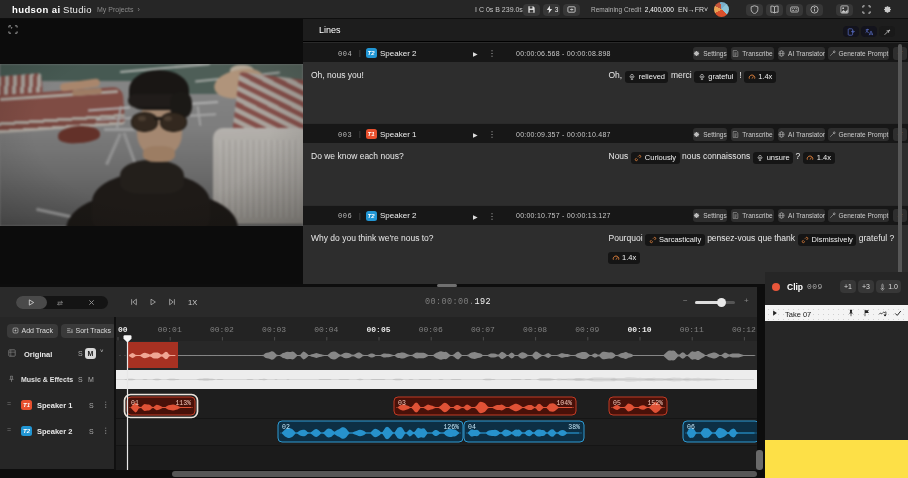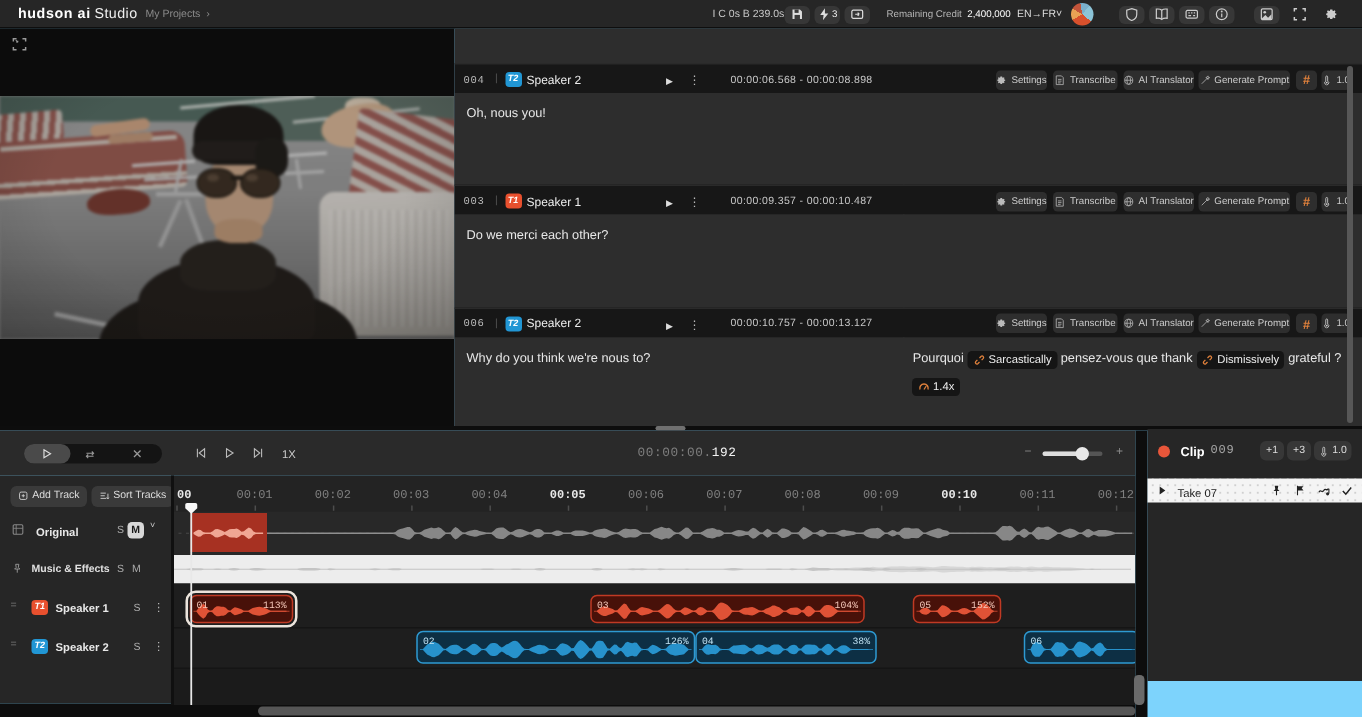--- a/index.html
+++ b/index.html
@@ -1,27 +1,27 @@
 <!DOCTYPE html>
 <html><head>
 <meta charset="utf-8">
 <style>
   * { margin:0; padding:0; box-sizing:border-box; }
   html,body { width:908px; height:478px; background:#181818; overflow:hidden; }
   body { font-family:"Liberation Sans", sans-serif; }
   .abs { position:absolute; }
-  #stage { position:relative; width:908px; height:478px; background:#7dd3fc; overflow:hidden; }
+  #stage { position:relative; width:908px; height:478px; background:#fde047; overflow:hidden; }
   .btn { display:inline-flex; align-items:center; justify-content:center; background:#373737; border-radius:4px; color:#ddd; }
   .chip { display:inline-flex; align-items:center; background:#151515; border-radius:3px; padding:0 3.5px; height:12px; color:#f0f0f0; font-size:7.5px; gap:2.5px; }
   .tbtn { top:3.5px; width:17px; height:12px; }
   .tic { width:9px; height:9px; }
   svg { stroke-width:0.9; }
   .abs > svg, .abs > div > svg { display:block; }
   .rowhead { width:605px; height:20px; background:#171717; border-top:1px solid #2a2a2a; font-size:8px; color:#ddd; }
-  .rowhead span { position:absolute; top:6px; }
+  .rowhead span { position:absolute; top:6px;margin-left:29px; }
   .rid { left:6px; color:#bbb; font-family:"Liberation Mono",monospace; font-size:7px; top:6.5px !important; letter-spacing:0.5px; }
   .rsep { left:27px; color:#555; font-size:7px; }
   .badge { left:33.5px; top:5px !important; width:11px; height:10px; border-radius:2.5px; color:#fff; font-size:6px; font-weight:bold; font-style:italic; display:inline-flex; align-items:center; justify-content:center; }
   .rname { left:48px; color:#eee; font-size:8px; top:5.5px !important; }
   .rplay { left:141px; font-size:6px; color:#ddd; top:7px !important; }
   .rdots { left:156px; color:#bbb; font-size:8px; top:6px !important; }
   .rtime { left:184px; color:#c8c8c8; font-size:7px; letter-spacing:0.25px; top:6.5px !important; }
   .rbtn { display:inline-flex; align-items:center; justify-content:center; gap:3px; background:#2e2e2e; border-radius:3px; height:13px; font-size:6.5px; color:#ccc; top:3.5px !important; white-space:nowrap; }
   .b1 { left:361px; width:34px; } .b2 { left:399px; width:43px; } .b3 { left:446px; width:47px; }
   .b4 { left:496px; width:61px; } .b5 { left:561px; width:14px; } .b6 { left:578px; width:19px; }
@@ -175,20 +175,41 @@
       <div class="abs" style="left:138px;top:52px;width:8px;height:5px;background:#5e4630;border-radius:50%;opacity:0.7;"></div>
       <div class="abs" style="left:164px;top:52px;width:8px;height:5px;background:#5e4630;border-radius:50%;opacity:0.7;"></div>
      </div>
 
       <div class="abs" style="left:0;top:0;width:303px;height:162px;background:radial-gradient(ellipse at 50% 40%,rgba(0,0,0,0) 55%,rgba(0,0,0,0.18) 100%);"></div>
     </div>
   </div>
 
   <div class="abs" id="lines" style="left:303px;top:19px;width:605px;height:265px;background:#2d2d2d;overflow:hidden;">
 
+    <div class="abs" style="left:0;top:0;width:605px;height:23px;background:#1d1d1d;border-bottom:1px solid #000;">
+      <div class="abs" style="left:16px;top:6px;font-size:9px;color:#fff;">Lines</div>
+      <div class="btn abs" style="left:540px;top:7px;width:16px;height:11px;background:#13131c;">
+          <svg style="width:8px;height:8px;" viewBox="0 0 10 10">
+            <rect x="1.5" y="1" width="5.5" height="8" rx="1" fill="none" stroke="#5b6fc8"></rect>
+            <path d="M5 4.5h4M7.5 3l1.5 1.5L7.5 6" stroke="#5b6fc8" fill="none"></path>
+          </svg>
+        </div>
+      <div class="btn abs" style="left:558px;top:7px;width:16px;height:11px;background:#13131c;">
+          <svg style="width:8px;height:8px;" viewBox="0 0 10 10">
+            <path d="M1 2h4M3 1v1.2c0 1.6-1 3-2.2 3.6M1.5 2.8c.5 1.6 1.7 2.7 3.2 3" stroke="#5b6fc8" fill="none"></path>
+            <path d="M5.2 9 7.3 4h.4L9.8 9M5.9 7.6h3.2" stroke="#5b6fc8" fill="none"></path>
+          </svg>
+        </div>
+      <div class="btn abs" style="left:576px;top:7px;width:16px;height:11px;background:#191919;">
+          <svg style="width:8px;height:8px;" viewBox="0 0 10 10">
+            <path d="M2 8.5l4.5-4.5M4.5 3.5h2.5v2.5" stroke="#ddd" fill="none"></path>
+            <path d="M7.8 1.5l.4 1.1 1.1.4-1.1.4-.4 1.1-.4-1.1-1.1-.4 1.1-.4z" fill="#ddd"></path>
+          </svg>
+        </div>
+    </div>
 
     <div class="abs" style="left:299px;top:23px;width:1px;height:242px;background:#3c3c3c;"></div>
 
     <div class="abs rowhead" style="left:0;top:23px;">
       <span class="rid">004</span>
         <span class="rsep">|</span>
       <span class="badge" style="background:#2196d4;">T2</span>
       <span class="rname">Speaker 2</span>
       <span class="rplay">▶</span>
         <span class="rdots">⋮</span>
@@ -209,20 +230,32 @@
             <path d="M2 10l6-6M7 3l2 2M9 1l.5 1.5L11 3l-1.5.5L9 5l-.5-1.5L7 3z" stroke="#bbb" fill="none"></path>
           </svg>Generate Prompt</span>
         <span class="rbtn rhash b5">#</span>
         <span class="rbtn b6"><svg class="ric" viewBox="0 0 12 12">
             <path d="M4.9 2.2a1.1 1.1 0 0 1 2.2 0V7a2.3 2.3 0 1 1-2.2 0Z" fill="none" stroke="#ccc" stroke-width="1"></path>
             <circle cx="6" cy="8.7" r="1.1" fill="#ccc"></circle>
           </svg>1.0</span>
     </div>
     <div class="abs rowbody" style="left:0;top:43px;height:61px;">
       <div class="ltext">Oh, nous you!</div>
+      <div class="rtext">
+        <span class="w">Oh,</span><span class="chip"><svg class="cic" viewBox="0 0 12 12">
+              <circle cx="6" cy="4" r="2" fill="none" stroke="#ddd"></circle>
+              <path d="M2.8 4.5a3.2 3.2 0 0 0 6.4 0M6 7.7v1.6M4.3 9.8h3.4" fill="none" stroke="#ddd"></path>
+            </svg>relieved</span><span class="w">merci</span><span class="chip"><svg class="cic" viewBox="0 0 12 12">
+              <circle cx="6" cy="4" r="2" fill="none" stroke="#ddd"></circle>
+              <path d="M2.8 4.5a3.2 3.2 0 0 0 6.4 0M6 7.7v1.6M4.3 9.8h3.4" fill="none" stroke="#ddd"></path>
+            </svg>grateful</span><span class="w">!</span><span class="chip"><svg class="cic" viewBox="0 0 12 12">
+              <path d="M2 8.5a4.2 4.2 0 1 1 8 0" fill="none" stroke="#e0813c" stroke-width="1.4"></path>
+              <path d="M6 8.5L8.2 5" stroke="#e0813c" stroke-width="1.2"></path>
+            </svg>1.4x</span>
+      </div>
     </div>
 
     <div class="abs rowhead" style="left:0;top:104px;">
       <span class="rid">003</span>
         <span class="rsep">|</span>
       <span class="badge" style="background:#e8502e;">T1</span>
       <span class="rname">Speaker 1</span>
       <span class="rplay">▶</span>
         <span class="rdots">⋮</span>
       <span class="rtime">00:00:09.357 - 00:00:10.487</span>
@@ -241,21 +274,33 @@
         <span class="rbtn b4"><svg class="ric" viewBox="0 0 12 12">
             <path d="M2 10l6-6M7 3l2 2M9 1l.5 1.5L11 3l-1.5.5L9 5l-.5-1.5L7 3z" stroke="#bbb" fill="none"></path>
           </svg>Generate Prompt</span>
         <span class="rbtn rhash b5">#</span>
         <span class="rbtn b6"><svg class="ric" viewBox="0 0 12 12">
             <path d="M4.9 2.2a1.1 1.1 0 0 1 2.2 0V7a2.3 2.3 0 1 1-2.2 0Z" fill="none" stroke="#ccc" stroke-width="1"></path>
             <circle cx="6" cy="8.7" r="1.1" fill="#ccc"></circle>
           </svg>1.0</span>
     </div>
     <div class="abs rowbody" style="left:0;top:124px;height:61.5px;">
-      <div class="ltext">Do we merci each other?</div>
+      <div class="ltext">Do we know each nous?</div>
+      <div class="rtext">
+        <span class="w">Nous</span><span class="chip"><svg class="cic" viewBox="0 0 12 12">
+              <path d="M4.5 7.5l-1.7 1.7a1.5 1.5 0 0 1-2.1-2.1L2.4 5.4" fill="none" stroke="#e0813c" stroke-width="1.3" transform="translate(1.5 .5)"></path>
+              <path d="M7.5 4.5l1.7-1.7a1.5 1.5 0 0 1 2.1 2.1L9.6 6.6" fill="none" stroke="#e0813c" stroke-width="1.3" transform="translate(-1.5 -.5)"></path>
+            </svg>Curiously</span><span class="w">nous connaissons</span><span class="chip"><svg class="cic" viewBox="0 0 12 12">
+              <circle cx="6" cy="4" r="2" fill="none" stroke="#ddd"></circle>
+              <path d="M2.8 4.5a3.2 3.2 0 0 0 6.4 0M6 7.7v1.6M4.3 9.8h3.4" fill="none" stroke="#ddd"></path>
+            </svg>unsure</span><span class="w">?</span><span class="chip"><svg class="cic" viewBox="0 0 12 12">
+              <path d="M2 8.5a4.2 4.2 0 1 1 8 0" fill="none" stroke="#e0813c" stroke-width="1.4"></path>
+              <path d="M6 8.5L8.2 5" stroke="#e0813c" stroke-width="1.2"></path>
+            </svg>1.4x</span>
+      </div>
     </div>
 
     <div class="abs rowhead" style="left:0;top:185.5px;">
       <span class="rid">006</span>
         <span class="rsep">|</span>
       <span class="badge" style="background:#2196d4;">T2</span>
       <span class="rname">Speaker 2</span>
       <span class="rplay">▶</span>
         <span class="rdots">⋮</span>
       <span class="rtime">00:00:10.757 - 00:00:13.127</span>
@@ -464,21 +509,21 @@
   <div class="abs" style="left:114px;top:317px;width:2px;height:153px;background:#101010;"></div>
 
   <div class="abs" style="left:757px;top:287px;width:8px;height:191px;background:#0d0d0d;"></div>
   <div class="abs" style="left:756px;top:450px;width:7px;height:20px;background:#6a6a6a;border-radius:3px;"></div>
 
   <div class="abs" style="left:114px;top:470px;width:643px;height:8px;background:#0d0d0d;">
     <div class="abs" style="left:58px;top:1px;width:585px;height:6px;background:#565656;border-radius:3px;"></div>
   </div>
   <div class="abs" style="left:0;top:469px;width:114px;height:9px;background:#0d0d0d;"></div>
 
-  <div class="abs" id="clip-panel" style="left:765px;top:286px;width:143px;height:168px;background:#262626;">
+  <div class="abs" id="clip-panel" style="left:765px;top:272px;width:143px;height:168px;background:#262626;">
     <div class="abs" style="left:7px;top:11px;width:8px;height:8px;background:#e8563a;border-radius:50%;"></div>
     <div class="abs" style="left:22px;top:10px;font-size:8.5px;color:#fff;font-weight:bold;">Clip</div>
     <div class="abs" style="left:42px;top:10px;font-size:8px;color:#aaa;font-family:'Liberation Mono',monospace;letter-spacing:0.5px;">009</div>
     <div class="btn abs" style="left:75px;top:8px;width:16px;height:13px;font-size:7px;">+1</div>
     <div class="btn abs" style="left:93px;top:8px;width:16px;height:13px;font-size:7px;">+3</div>
     <div class="btn abs" style="left:111px;top:8px;width:25px;height:13px;font-size:7px;gap:2px;"><svg style="width:7px;height:8px;" viewBox="0 0 12 12">
           <path d="M4.9 2.2a1.1 1.1 0 0 1 2.2 0V7a2.3 2.3 0 1 1-2.2 0Z" fill="none" stroke="#ccc" stroke-width="1"></path>
           <circle cx="6" cy="8.7" r="1.1" fill="#ccc"></circle>
         </svg>1.0</div>
     <div class="abs" style="left:0;top:33px;width:143px;height:16px;background:#f4f4f4;background-image:radial-gradient(#d0d0d0 0.7px, transparent 0.8px);background-size:5px 5px;background-position:1px 2px;">

